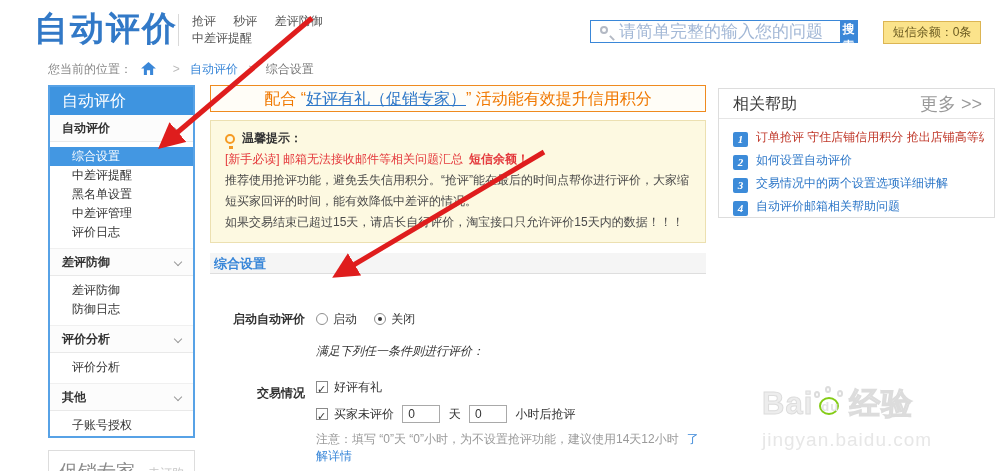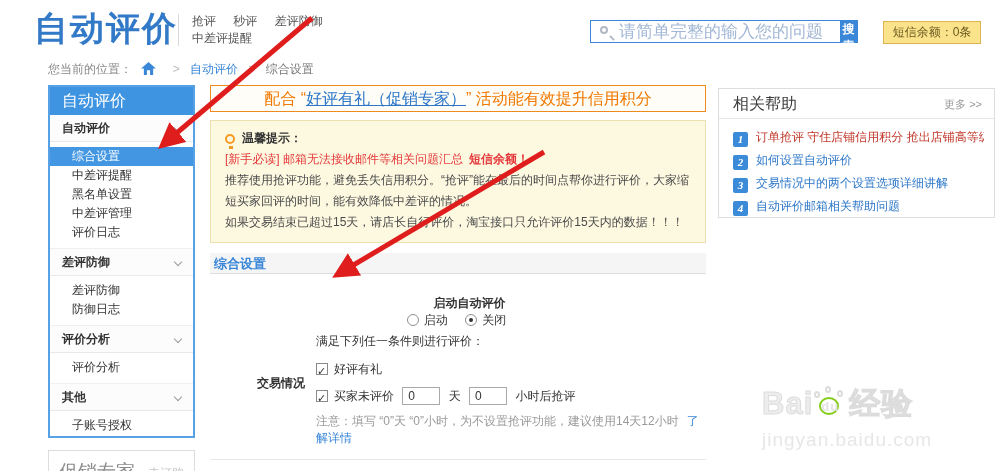--- a/index.html
+++ b/index.html
@@ -69,47 +69,47 @@
                  background:#f59a23; }
   .tips .alert { color:#e4393c; }
   .tips .alert b { margin-left:6px; }
   .sec-head { margin-top:10px; height:21px; line-height:21px; background:#f5f5f5;
               border-bottom:1px solid #dedede; color:#3a87d8; font-weight:bold; font-size:13px;
               padding-left:4px; }
 
   .frow { display:flex; align-items:flex-start; }
   .flabel { width:77px; margin-left:18px; text-align:right; font-weight:bold; flex:none; }
   .fbody { margin-left:11px; }
-  .row-auto { margin-top:21px; height:28px; align-items:center;flex-direction:column; }
+  .row-auto { margin-top:31px; height:28px; align-items:center; }
   .row-auto .flabel { align-self:center; }
   .opt { margin-right:14px; white-space:nowrap; }
   .radio { display:inline-block; width:12px; height:12px; border:1px solid #8f8f8f;
            border-radius:50%; background:#fff; vertical-align:-2px; position:relative; margin-right:5px; }
   .radio[data-checked="true"]::after { content:""; position:absolute; left:3px; top:3px;
            width:4px; height:4px; border-radius:50%; background:#333; }
   .checkbox { display:inline-block; width:12px; height:12px; border:1px solid #8a8a8a;
               background:#fff; vertical-align:-2px; position:relative; margin-right:6px; }
   .checkbox[data-checked="true"]::after { content:"✓"; position:absolute; left:0; top:-3px;
               font-size:11px; font-weight:bold; color:#333; }
   .row-trade { margin-top:8px; padding-bottom:12px; border-bottom:1px solid #e8e8e8; }
   .row-trade .flabel { margin-top:44px; }
-  .cond { line-height:20px; margin-bottom:8px; }
+  .cond { line-height:20px; margin-bottom:16px;font-style:italic; }
   .cbline { line-height:20px; margin-bottom:7px; }
   .num { width:38px; height:18px; border:1px solid #a9a9a9; padding-left:5px; font-size:12px;
          font-family:inherit; color:#333; margin:0 5px; }
   .note { color:#9a9a9a; margin-top:4px; }
   .note a { color:#3a87d8; text-decoration:none; margin-left:8px; }
   .row-black { margin-top:11px; padding-bottom:13px; border-bottom:1px solid #e8e8e8; align-items:center; }
 
   
   .help { position:absolute; left:718px; top:88px; width:277px; height:130px;
           border:1px solid #ddd; background:#fff; }
   .help-head { height:30px; line-height:30px; border-bottom:1px solid #e6e6e6; padding:0 12px 0 14px; }
   .help-head .ht { font-size:16px; color:#3c3c3c; }
-  .help-head .more { float:right; color:#999; text-decoration:none; font-size:11px; }
+  .help-head .more { float:right; color:#999; text-decoration:none; font-size:18px; }
   .help-list { padding:7px 10px 0 14px; }
   .help-item { height:23px; line-height:23px; white-space:nowrap; overflow:hidden; }
   .hnum { display:inline-block; width:15px; height:15px; line-height:15px; text-align:center;
           background:#3c8bd9; color:#fff; border-radius:2px; vertical-align:-2px; margin-right:8px;
           font-family:"Liberation Serif",serif; font-style:italic; font-weight:bold; font-size:11px; }
   .help-item a { color:#2d77c8; text-decoration:none; font-size:12px; }
   .help-item a[data-color="red"] { color:#c0392b; }
 
   
   .watermark { position:absolute; left:762px; top:383px; color:#ededed; }

